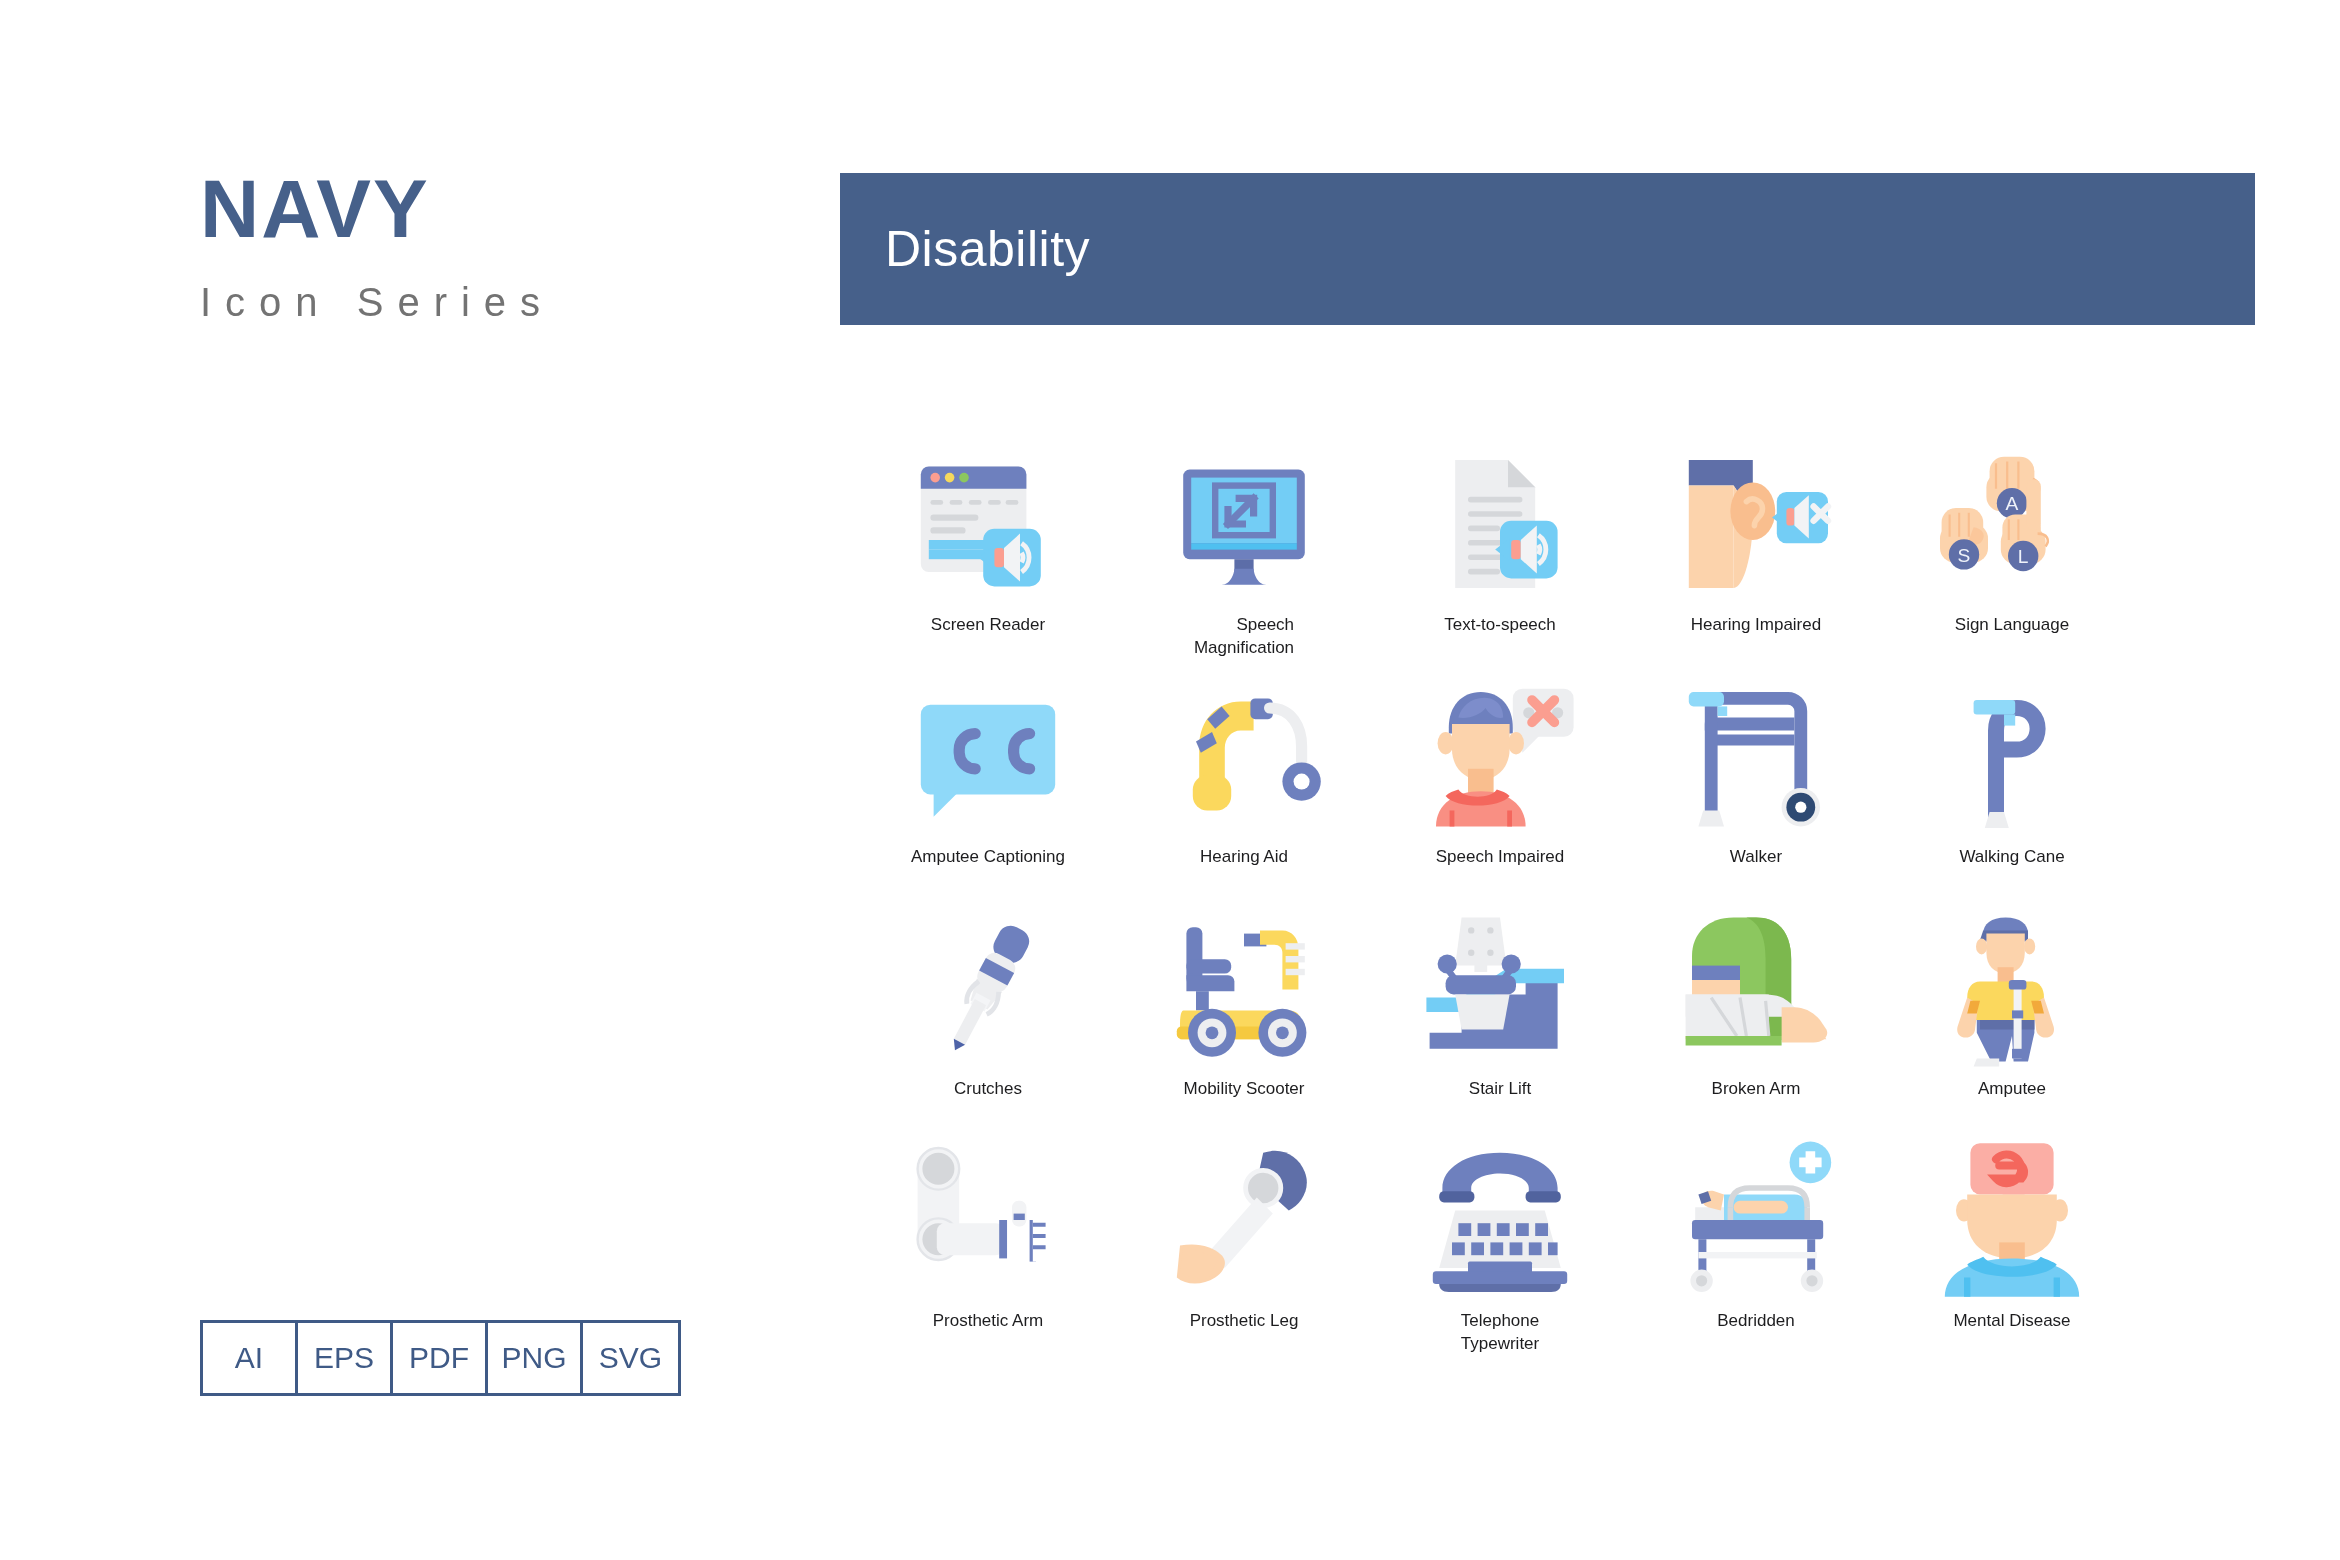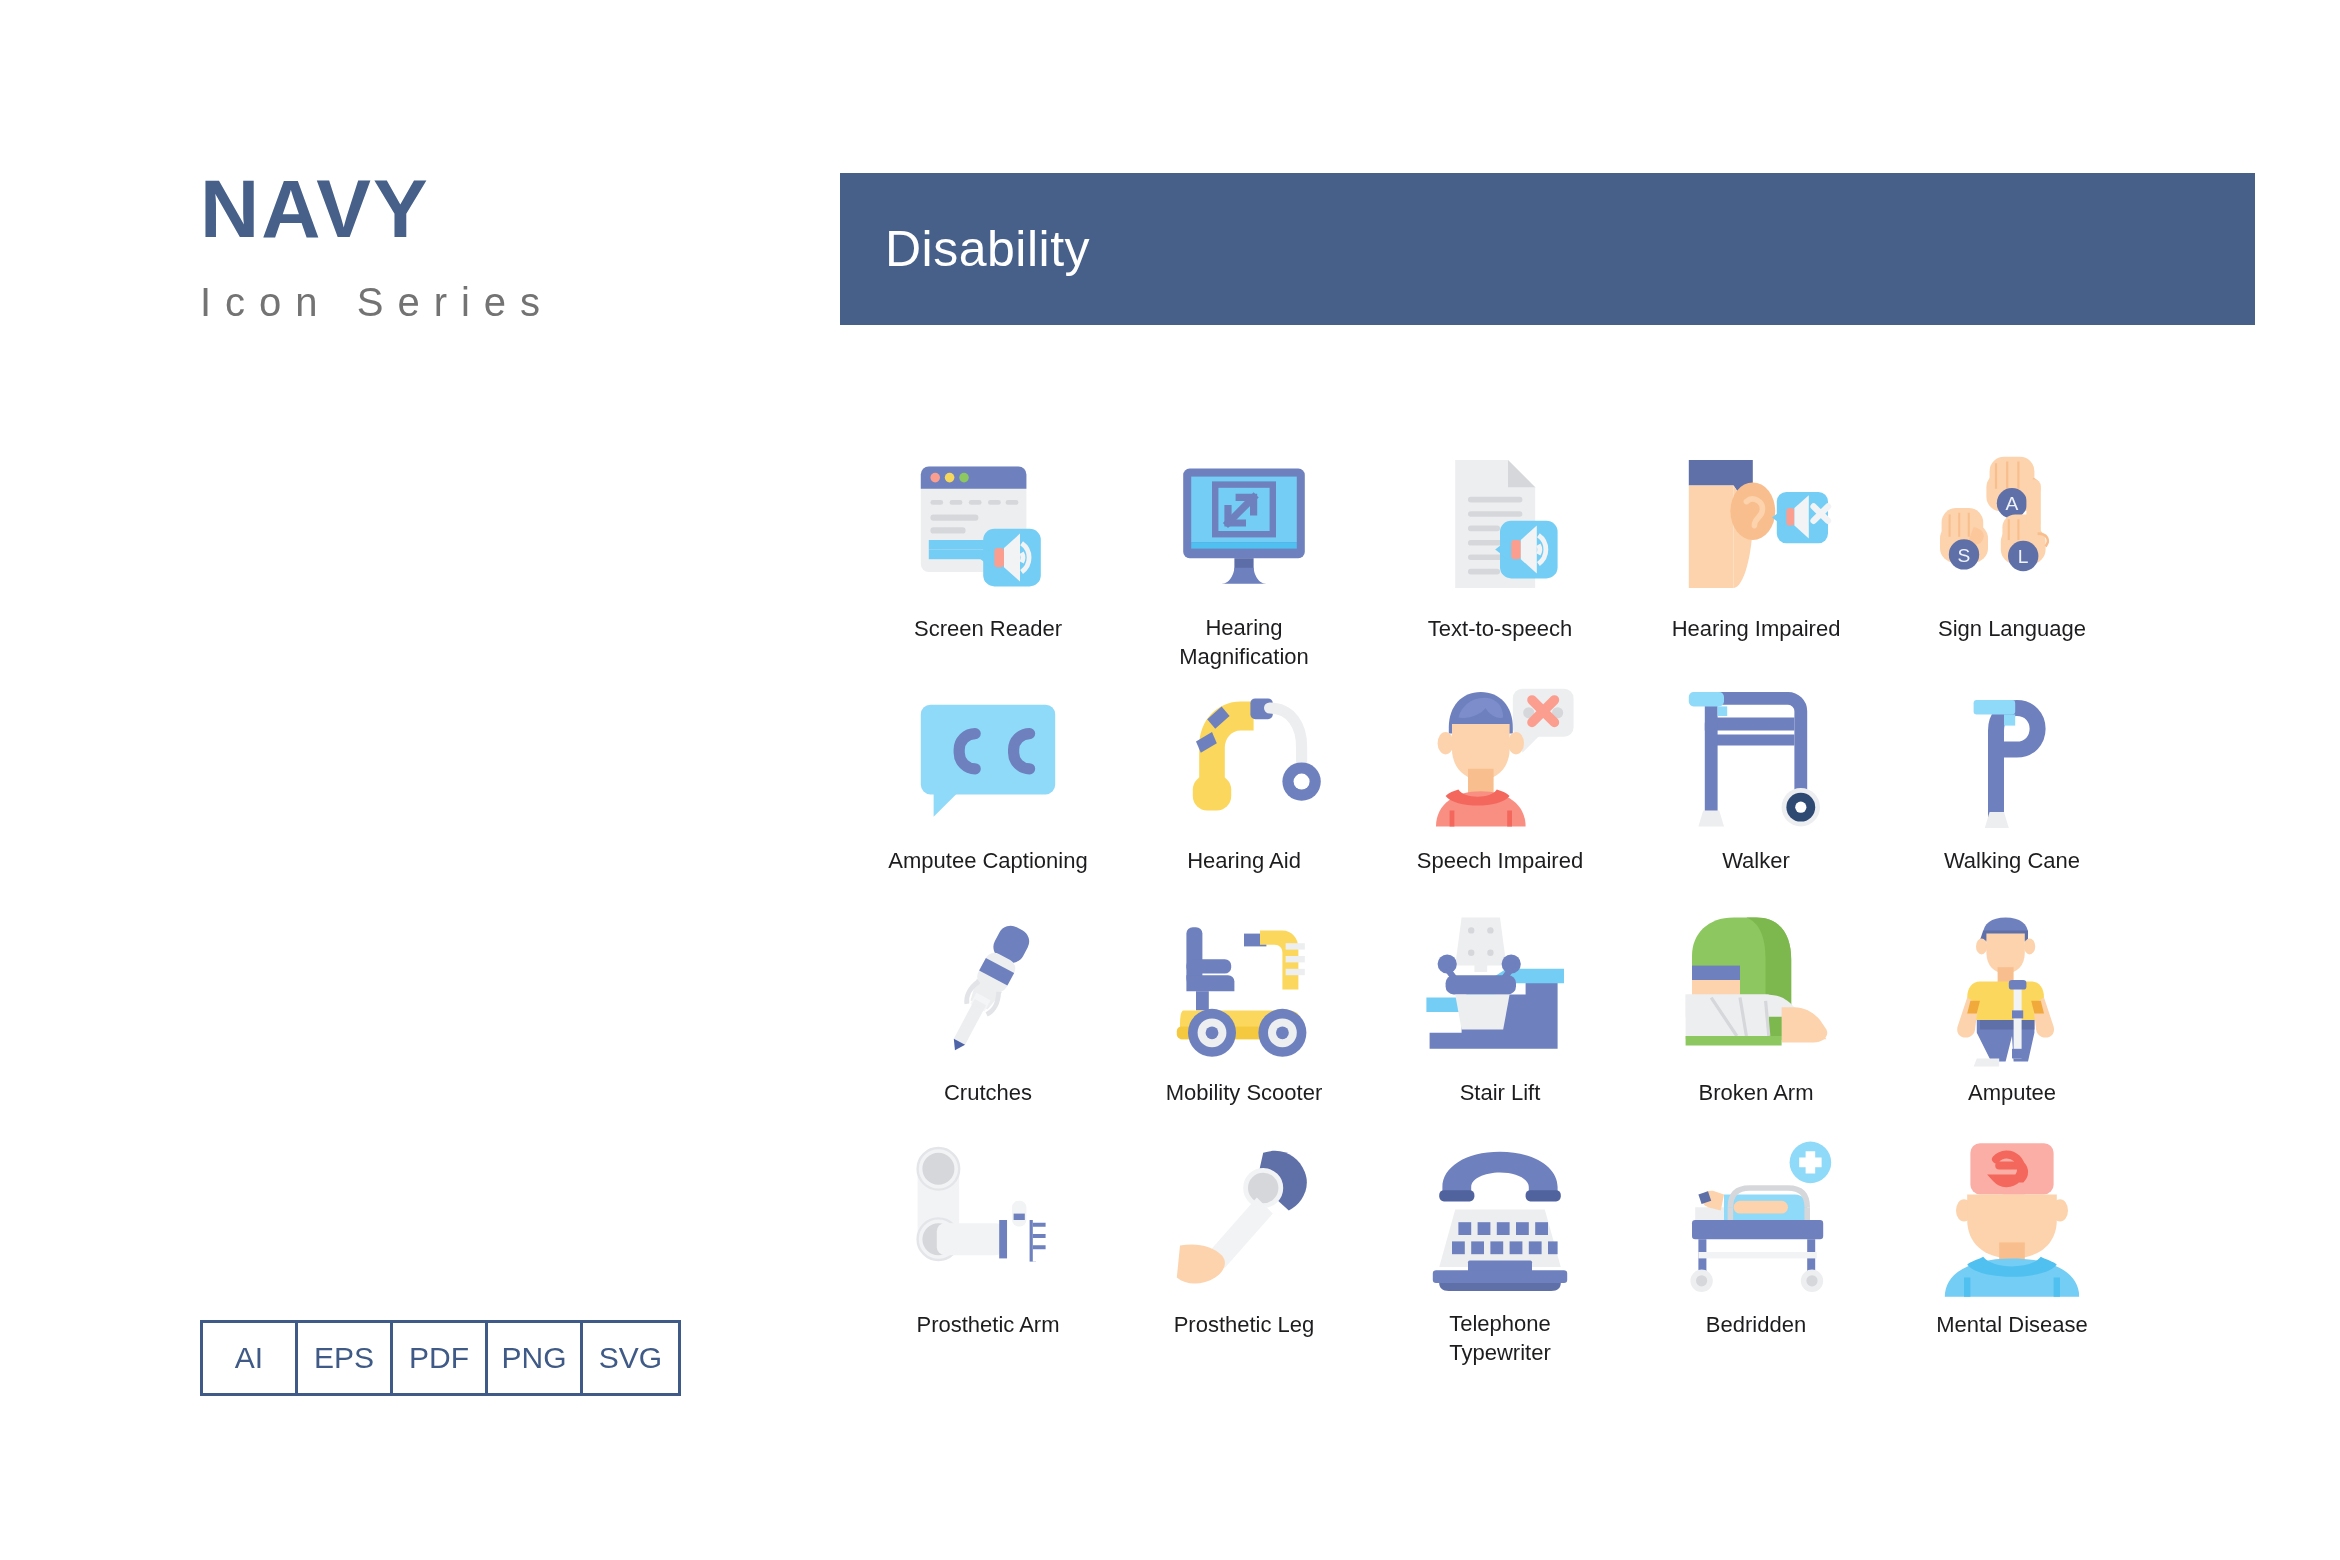--- a/index.html
+++ b/index.html
@@ -63,22 +63,22 @@
   .icon-cell {
     display:flex; flex-direction:column; align-items:center;
     justify-content:flex-start;
   }
   .icon-art {
     width:170px; height:168px;
     display:flex; align-items:center; justify-content:center;
   }
   .icon-art svg { width:160px; height:160px; display:block; }
   .icon-label {
-    margin-top:6px; text-align:center;
-    font-size:22px; color:#1d1d1f; line-height:1.35;
+    margin-top:6px; text-align:right;
+    font-size:17px; color:#1d1d1f; line-height:1.35;
     max-width:210px; white-space:pre-line;
   }
 </style>
 </head>
 <body>
 
 <div id="brand-panel">
 
   <div id="brand-title">NAVY</div>
   <div id="brand-subtitle">Icon Series</div>
@@ -136,21 +136,21 @@
           <rect x="12" y="16" width="76" height="56" rx="4" fill="#6E80BE"></rect>
           <rect x="17" y="21" width="66" height="41" fill="#73CDF5"></rect>
           <rect x="17" y="62" width="66" height="4" fill="#4FC0F0"></rect>
           <rect x="32" y="26" width="36" height="31" fill="none" stroke="#6E80BE" stroke-width="4"></rect>
           <path d="M40 50l16-16M56 34h-9M56 34v9" stroke="#6E80BE" stroke-width="4.5" fill="none" stroke-linecap="square"></path>
           <path d="M40 50h9M40 50v-9" stroke="#6E80BE" stroke-width="4.5" fill="none" stroke-linecap="square"></path>
           <rect x="44" y="72" width="12" height="8" fill="#5C6DA8"></rect>
           <path d="M36 88c6 0 8-8 8-10h12c0 2 2 10 8 10z" fill="#6E80BE"></path>
         </svg>
       </div>
-      <div class="icon-label">Hearing
+      <div class="icon-label">Speech
 Magnification</div>
     </div>
 
     <div class="icon-cell">
       <div class="icon-art">
         <svg viewBox="0 0 100 100">
           <path d="M22 10h33l17 17v63H22z" fill="#EDEEF0"></path>
           <path d="M55 10l17 17H55z" fill="#D5D7DA"></path>
           <g fill="#D5D7DA">
             <rect x="30" y="33" width="34" height="3.5" rx="1.7"></rect>

